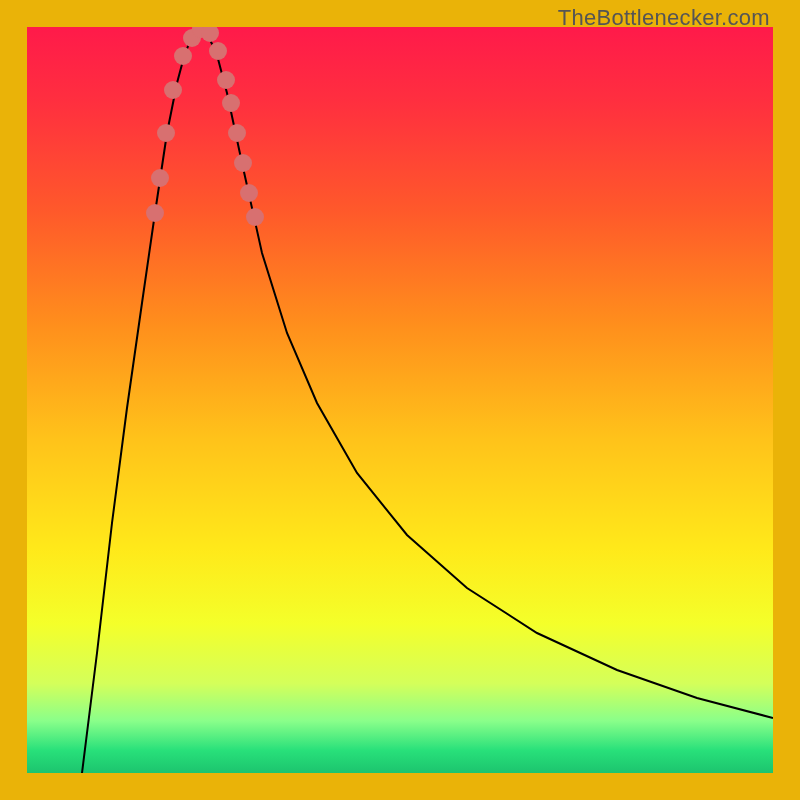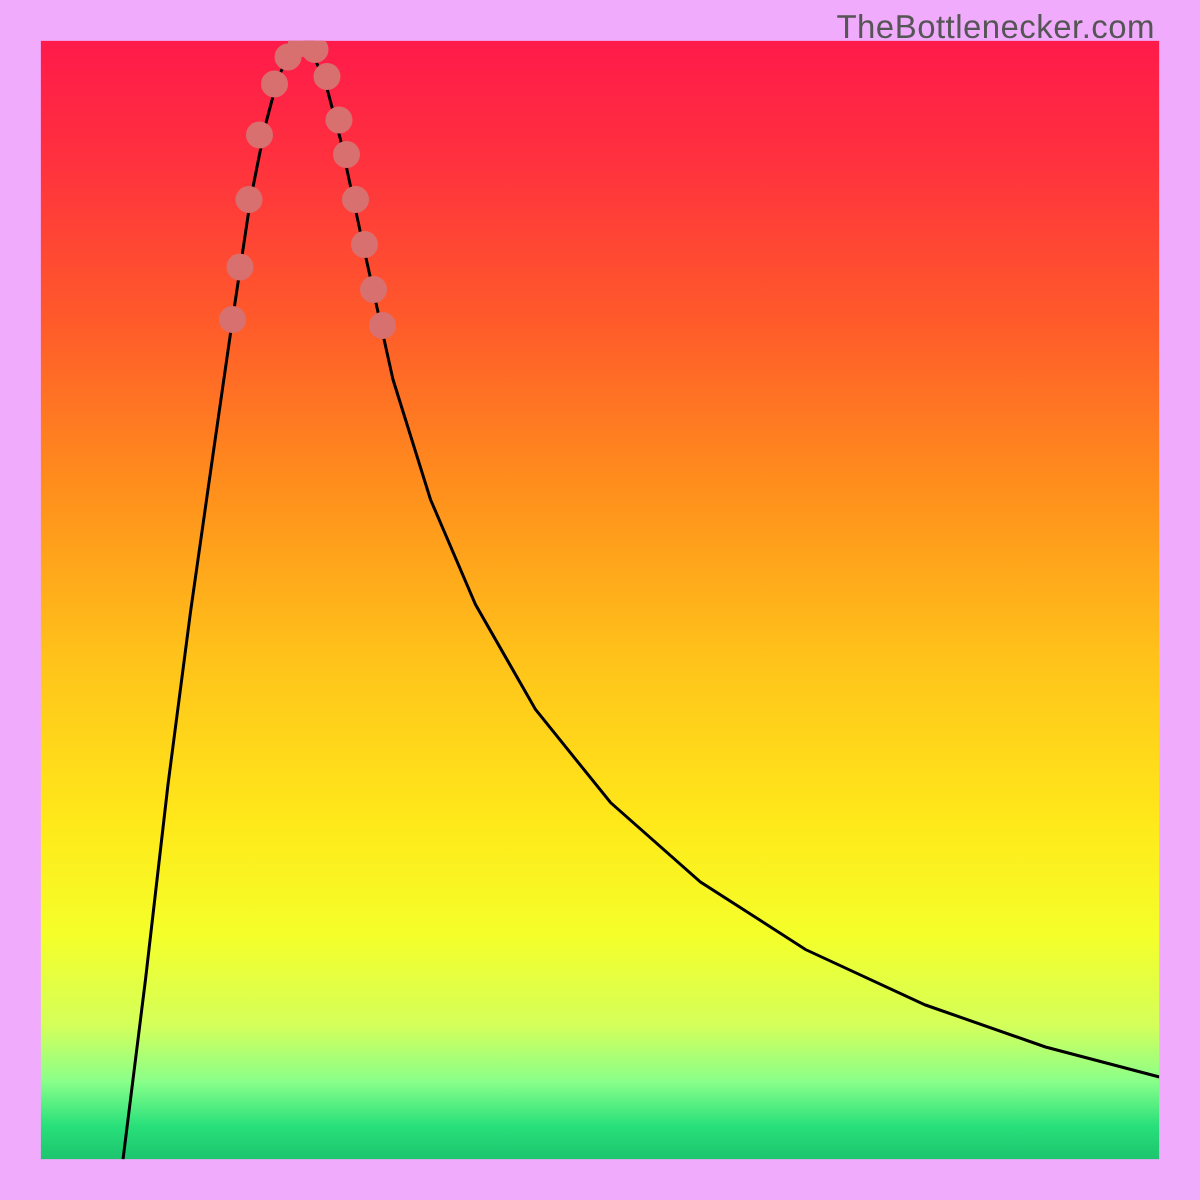--- a/index.html
+++ b/index.html
@@ -9,21 +9,21 @@
     height: 800px;
     overflow: hidden;
     background: #000;
     font-family: Arial, Helvetica, sans-serif;
   }
   .frame {
     position: absolute;
     top: 0; left: 0;
     width: 800px;
     height: 800px;
-    background: #f0abfc;
+    background: #eab308;
   }
   .plot-area {
     position: absolute;
     top: 27px;
     left: 27px;
     width: 746px;
     height: 746px;
     overflow: hidden;
   }
   .gradient-bg {

